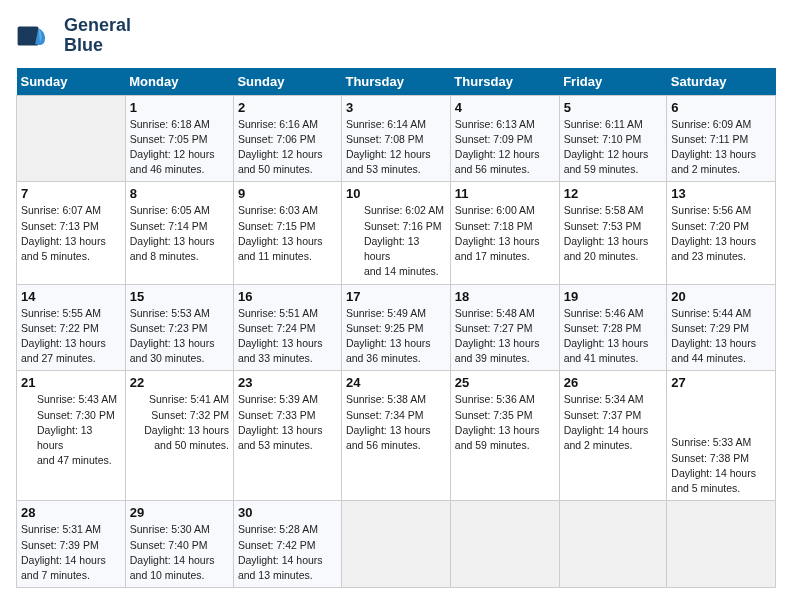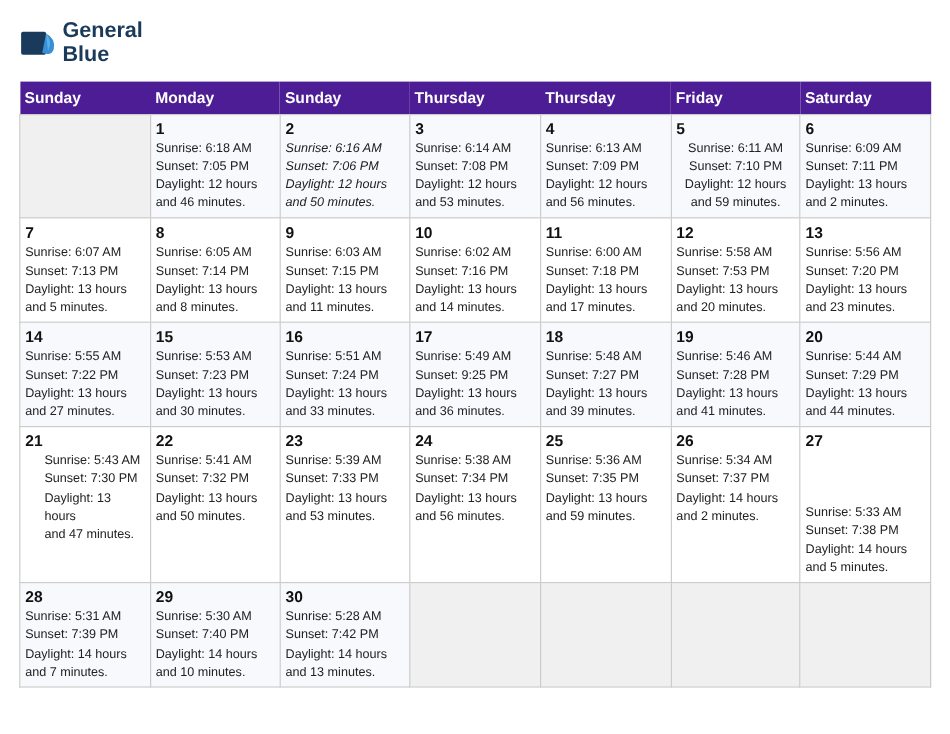--- a/index.html
+++ b/index.html
@@ -12,21 +12,21 @@
     }
     .header {
       display: flex;
       justify-content: space-between;
       align-items: flex-start;
       margin-bottom: 12px;
     }
     .logo {
       display: flex;
       align-items: center;
-      gap: 4px;
+      gap: 16px;
     }
     .logo-text {
       font-size: 18px;
       font-weight: bold;
       color: #1a3a5c;
       line-height: 1.1;
     }
     .logo-icon {
       width: 32px;
       height: 32px;
@@ -42,21 +42,21 @@
     .subtitle {
       font-size: 15px;
       color: #333;
     }
     table {
       width: 100%;
       border-collapse: collapse;
       font-size: 11px;
     }
     thead tr th {
-      background-color: #4c1d95;
+      background-color: #0369a1;
       color: #fff;
       padding: 6px 4px;
       text-align: left;
       font-size: 13px;
       font-weight: bold;
     }
     tbody tr td {
       border: 1px solid #ccc;
       vertical-align: top;
       padding: 4px 4px;
@@ -121,42 +121,42 @@
         <td class="empty-cell"></td>
         <td>
           <span class="day-number">1</span>
           <div class="day-info" style="white-space: pre-line;">Sunrise: 6:18 AM
 Sunset: 7:05 PM
 Daylight: 12 hours
 and 46 minutes.</div>
         </td>
         <td>
           <span class="day-number">2</span>
-          <div class="day-info" style="white-space: pre-line; font-style: italic;">Sunrise: 6:16 AM
+          <div class="day-info" style="white-space: pre-line;">Sunrise: 6:16 AM
 Sunset: 7:06 PM
 Daylight: 12 hours
 and 50 minutes.</div>
         </td>
         <td>
           <span class="day-number">3</span>
           <div class="day-info" style="white-space: pre-line;">Sunrise: 6:14 AM
 Sunset: 7:08 PM
 Daylight: 12 hours
 and 53 minutes.</div>
         </td>
         <td>
           <span class="day-number">4</span>
           <div class="day-info" style="white-space: pre-line;">Sunrise: 6:13 AM
 Sunset: 7:09 PM
 Daylight: 12 hours
 and 56 minutes.</div>
         </td>
         <td>
           <span class="day-number">5</span>
-          <div class="day-info" style="white-space: pre-line; text-align: center;">Sunrise: 6:11 AM
+          <div class="day-info" style="white-space: pre-line;">Sunrise: 6:11 AM
 Sunset: 7:10 PM
 Daylight: 12 hours
 and 59 minutes.</div>
         </td>
         <td>
           <span class="day-number">6</span>
           <div class="day-info" style="white-space: pre-line;">Sunrise: 6:09 AM
 Sunset: 7:11 PM
 Daylight: 13 hours
 and 2 minutes.</div>
@@ -179,21 +179,21 @@
         </td>
         <td>
           <span class="day-number">9</span>
           <div class="day-info" style="white-space: pre-line;">Sunrise: 6:03 AM
 Sunset: 7:15 PM
 Daylight: 13 hours
 and 11 minutes.</div>
         </td>
         <td>
           <span class="day-number">10</span>
-          <div class="day-info" style="white-space: pre-line;">Sunrise: 6:02 AM
+          <div class="day-info" style="white-space: pre-line; margin-left: 18px;">Sunrise: 6:02 AM
 Sunset: 7:16 PM
 Daylight: 13 hours
 and 14 minutes.</div>
         </td>
         <td>
           <span class="day-number">11</span>
           <div class="day-info" style="white-space: pre-line;">Sunrise: 6:00 AM
 Sunset: 7:18 PM
 Daylight: 13 hours
 and 17 minutes.</div>
@@ -267,21 +267,21 @@
       <tr>
         <td>
           <span class="day-number">21</span>
           <div class="day-info" style="white-space: pre-line; margin-left: 16px;">Sunrise: 5:43 AM
 Sunset: 7:30 PM
 Daylight: 13 hours
 and 47 minutes.</div>
         </td>
         <td>
           <span class="day-number">22</span>
-          <div class="day-info" style="white-space: pre-line;">Sunrise: 5:41 AM
+          <div class="day-info" style="white-space: pre-line; text-align: right;">Sunrise: 5:41 AM
 Sunset: 7:32 PM
 Daylight: 13 hours
 and 50 minutes.</div>
         </td>
         <td>
           <span class="day-number">23</span>
           <div class="day-info" style="white-space: pre-line;">Sunrise: 5:39 AM
 Sunset: 7:33 PM
 Daylight: 13 hours
 and 53 minutes.</div>

